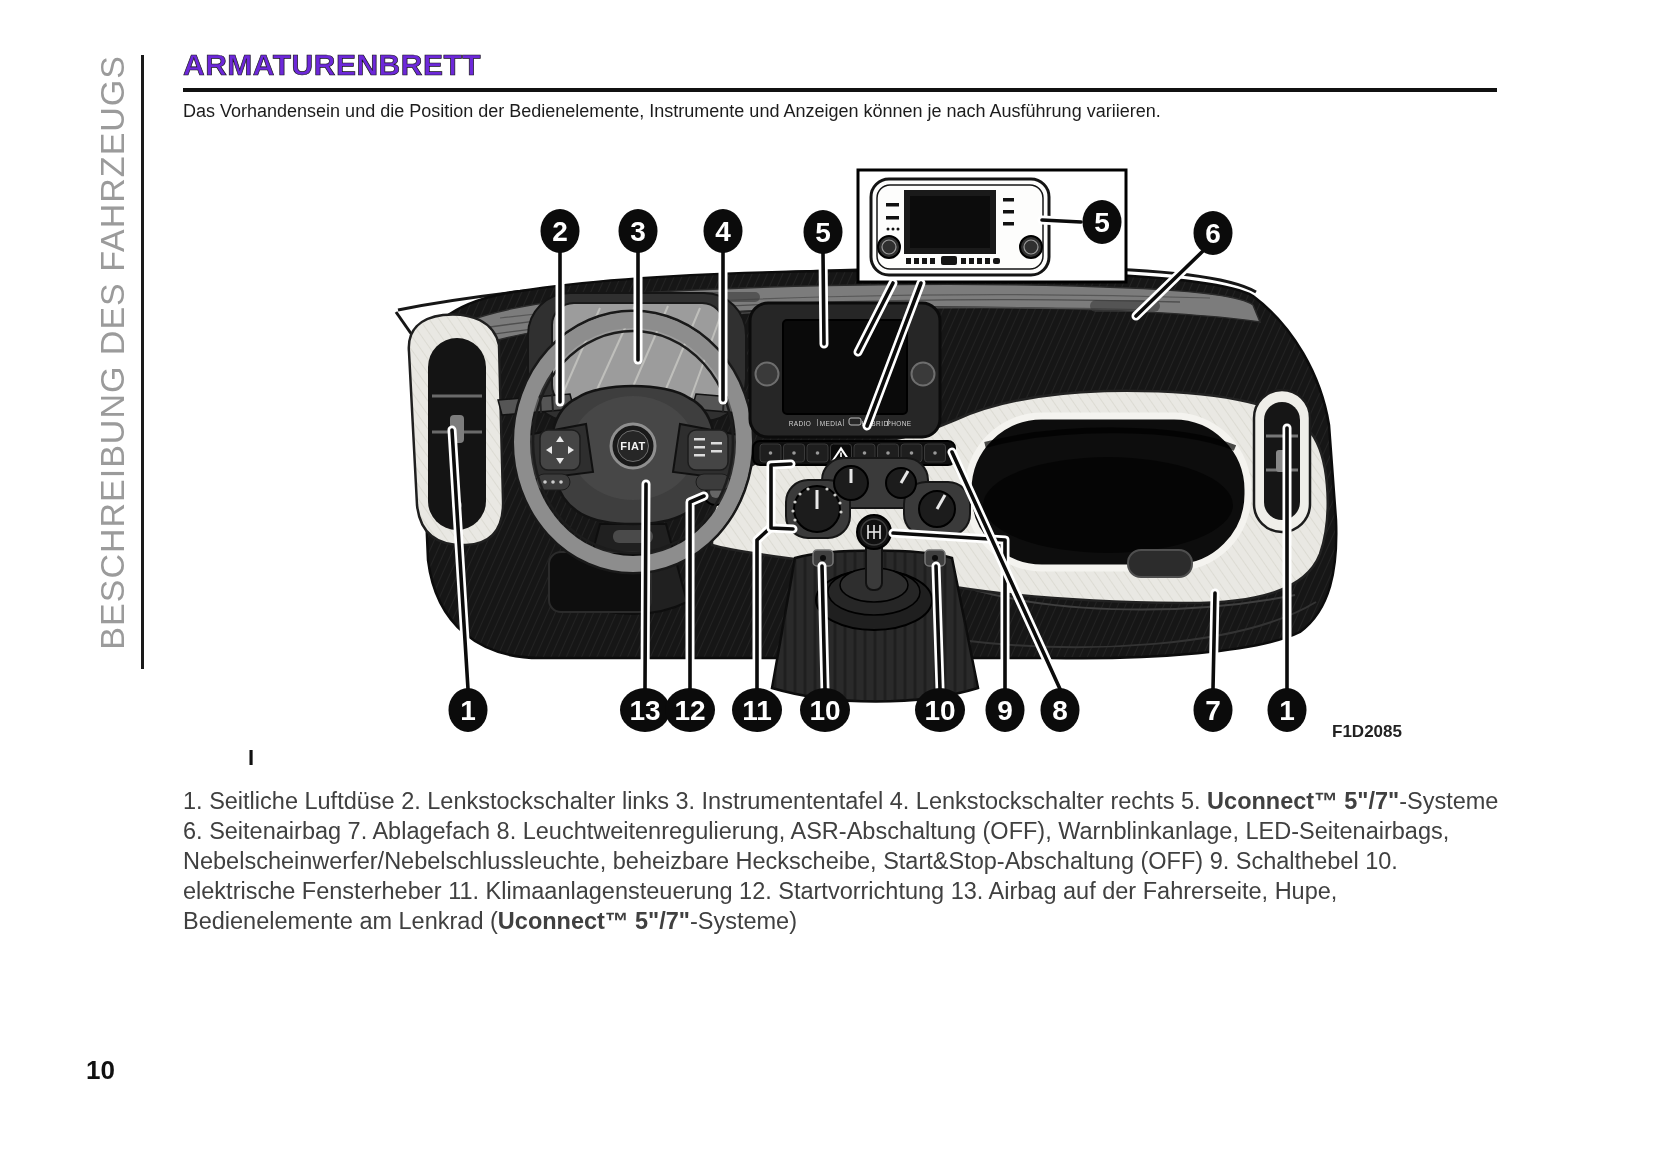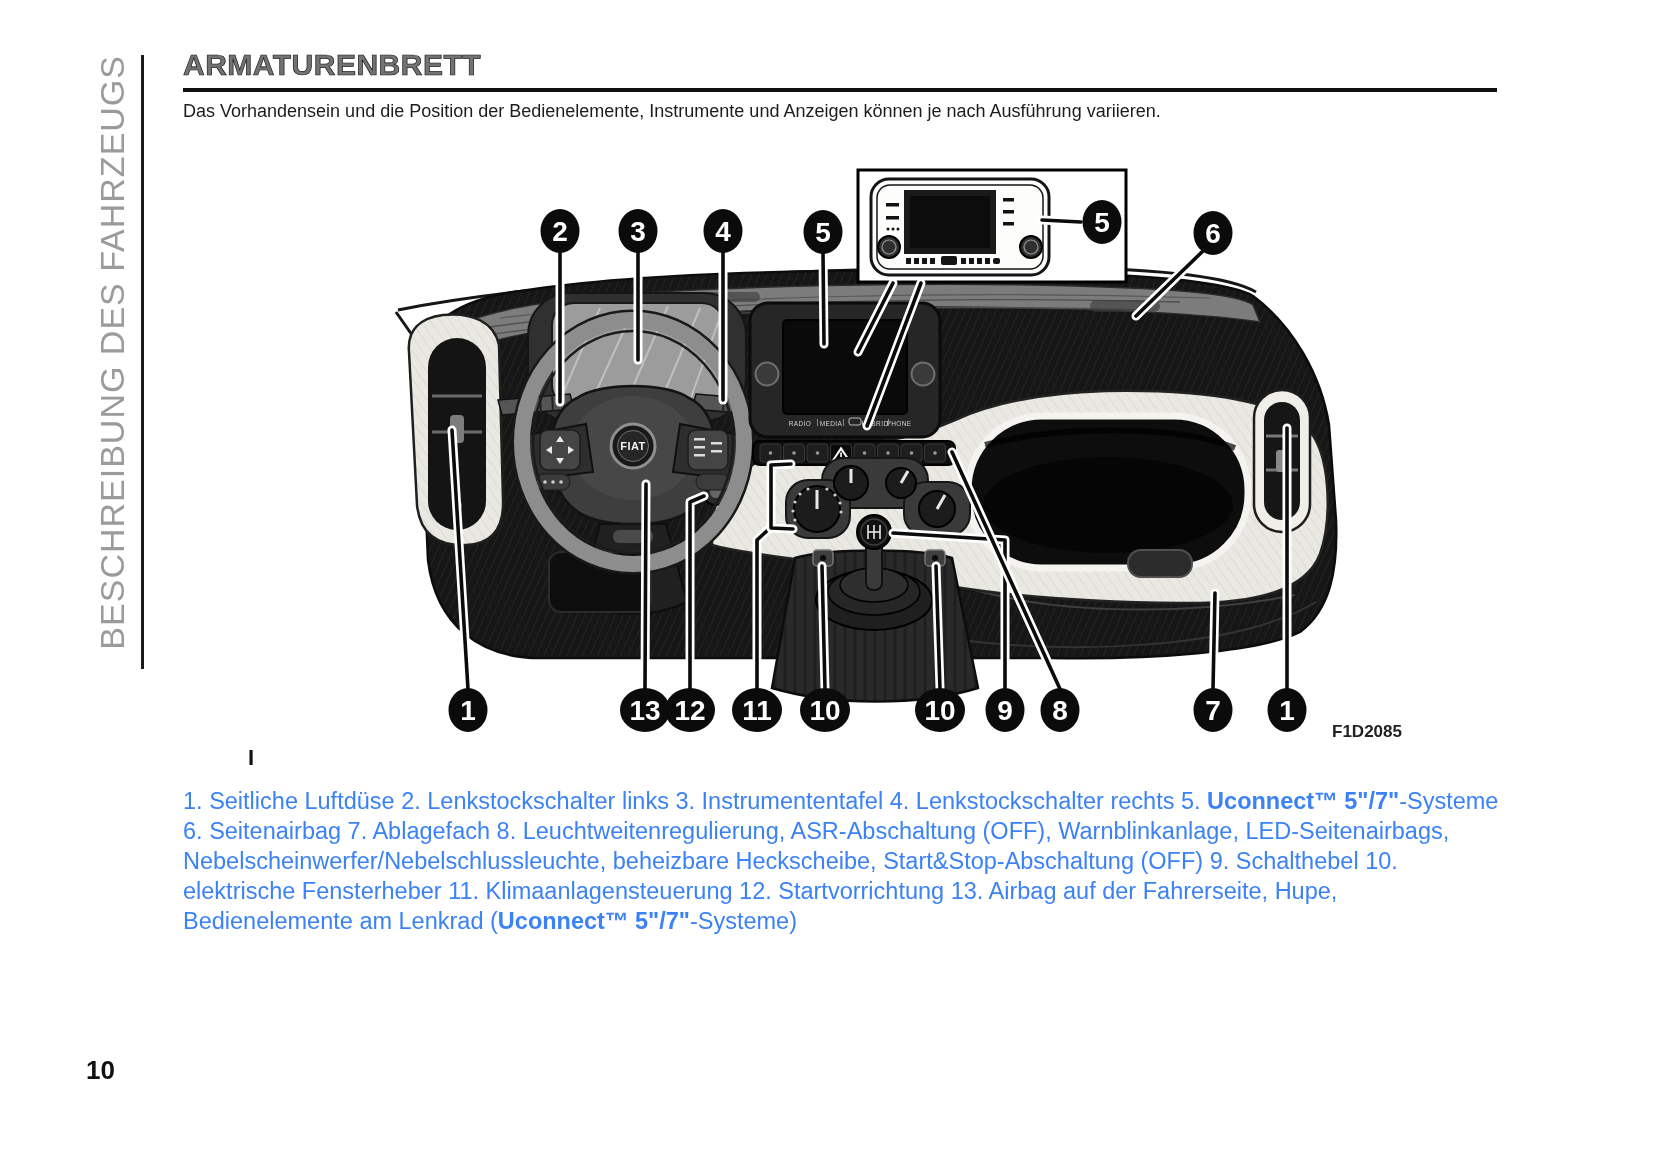--- a/index.html
+++ b/index.html
@@ -13,30 +13,30 @@
     display:flex;align-items:flex-start;justify-content:center;
   }
   .side-label span{
     writing-mode:vertical-rl;transform:rotate(180deg);
     font-size:34px;letter-spacing:1px;color:#9b9b9b;white-space:nowrap;
   }
   .side-rule{position:absolute;left:141px;top:55px;width:2.5px;height:614px;background:#1a1a1a;}
   
   .title{
     position:absolute;left:183px;top:48px;margin:0;
-    font-size:30px;font-weight:bold;letter-spacing:.5px;color:#737373;
+    font-size:30px;font-weight:bold;letter-spacing:.5px;color:#6d28d9;
     -webkit-text-stroke:.7px #141414;
   }
   .title-rule{position:absolute;left:183px;top:88px;width:1314px;height:3.5px;background:#111;}
   .intro{
     position:absolute;left:183px;top:101px;font-size:18px;color:#1c1c1c;white-space:nowrap;
   }
   .caption{
     position:absolute;left:183px;top:762px;width:1316px;
-    font-size:23.5px;line-height:30px;color:#3b82f6;
+    font-size:23.5px;line-height:30px;color:#404040;
   }
   .caption b{font-weight:bold;}
   .figure-code{
     position:absolute;left:1300px;top:722px;width:134px;text-align:center;
     font-size:17px;font-weight:bold;color:#222;
   }
   .drive-marker{position:absolute;left:248px;top:745px;font-size:22px;font-weight:bold;color:#111;}
   .page-number{position:absolute;left:86px;top:1055px;font-size:26px;font-weight:bold;color:#111;}
   
   .fig{position:absolute;left:380px;top:140px;width:1090px;height:640px;}

